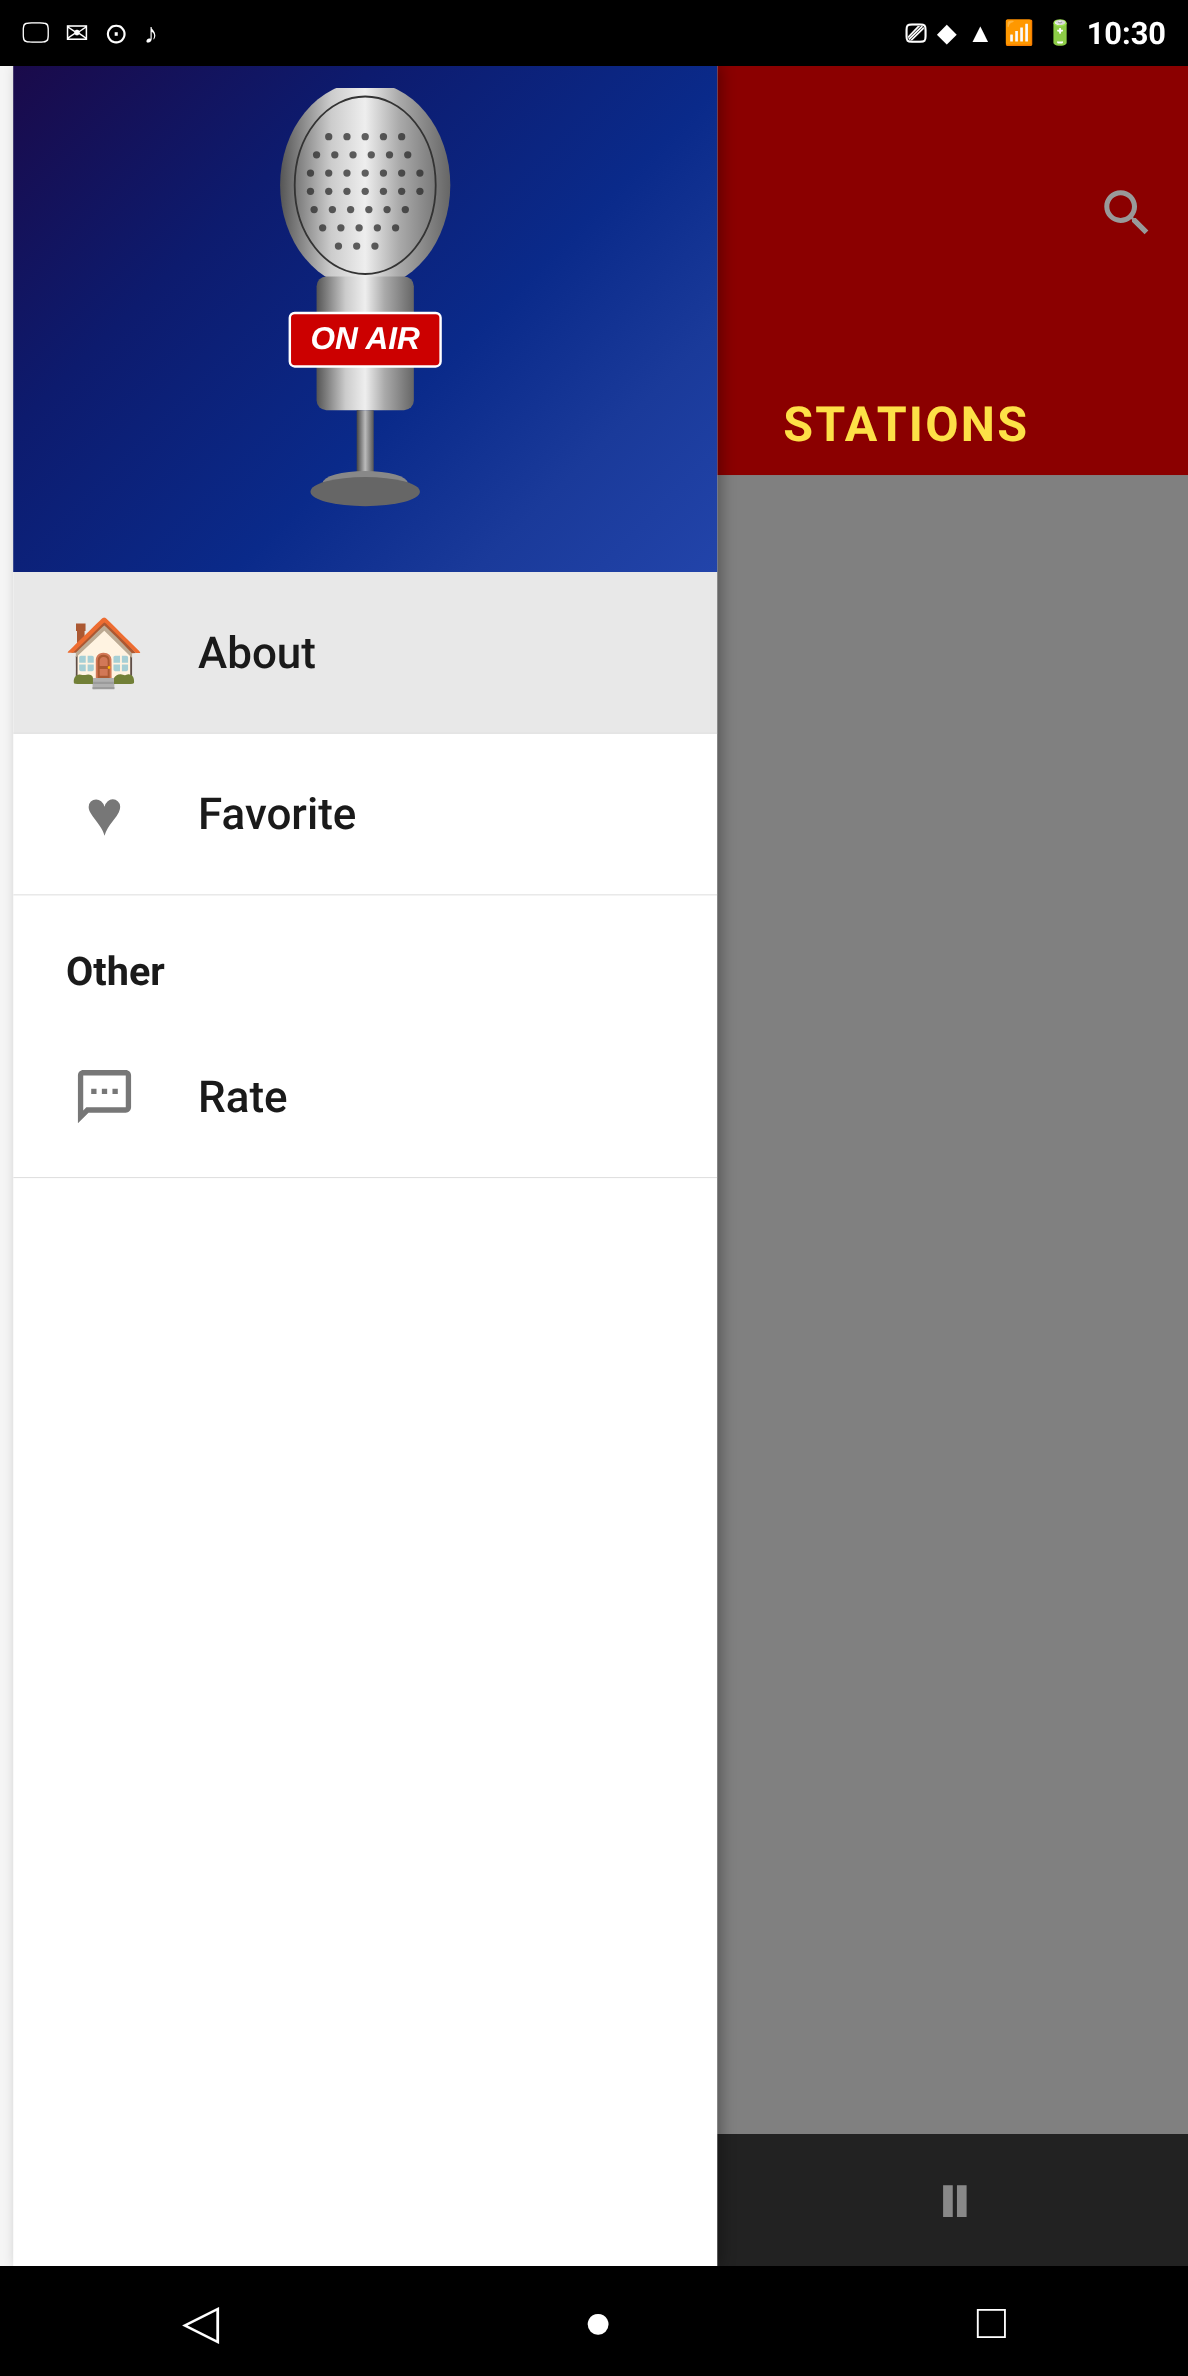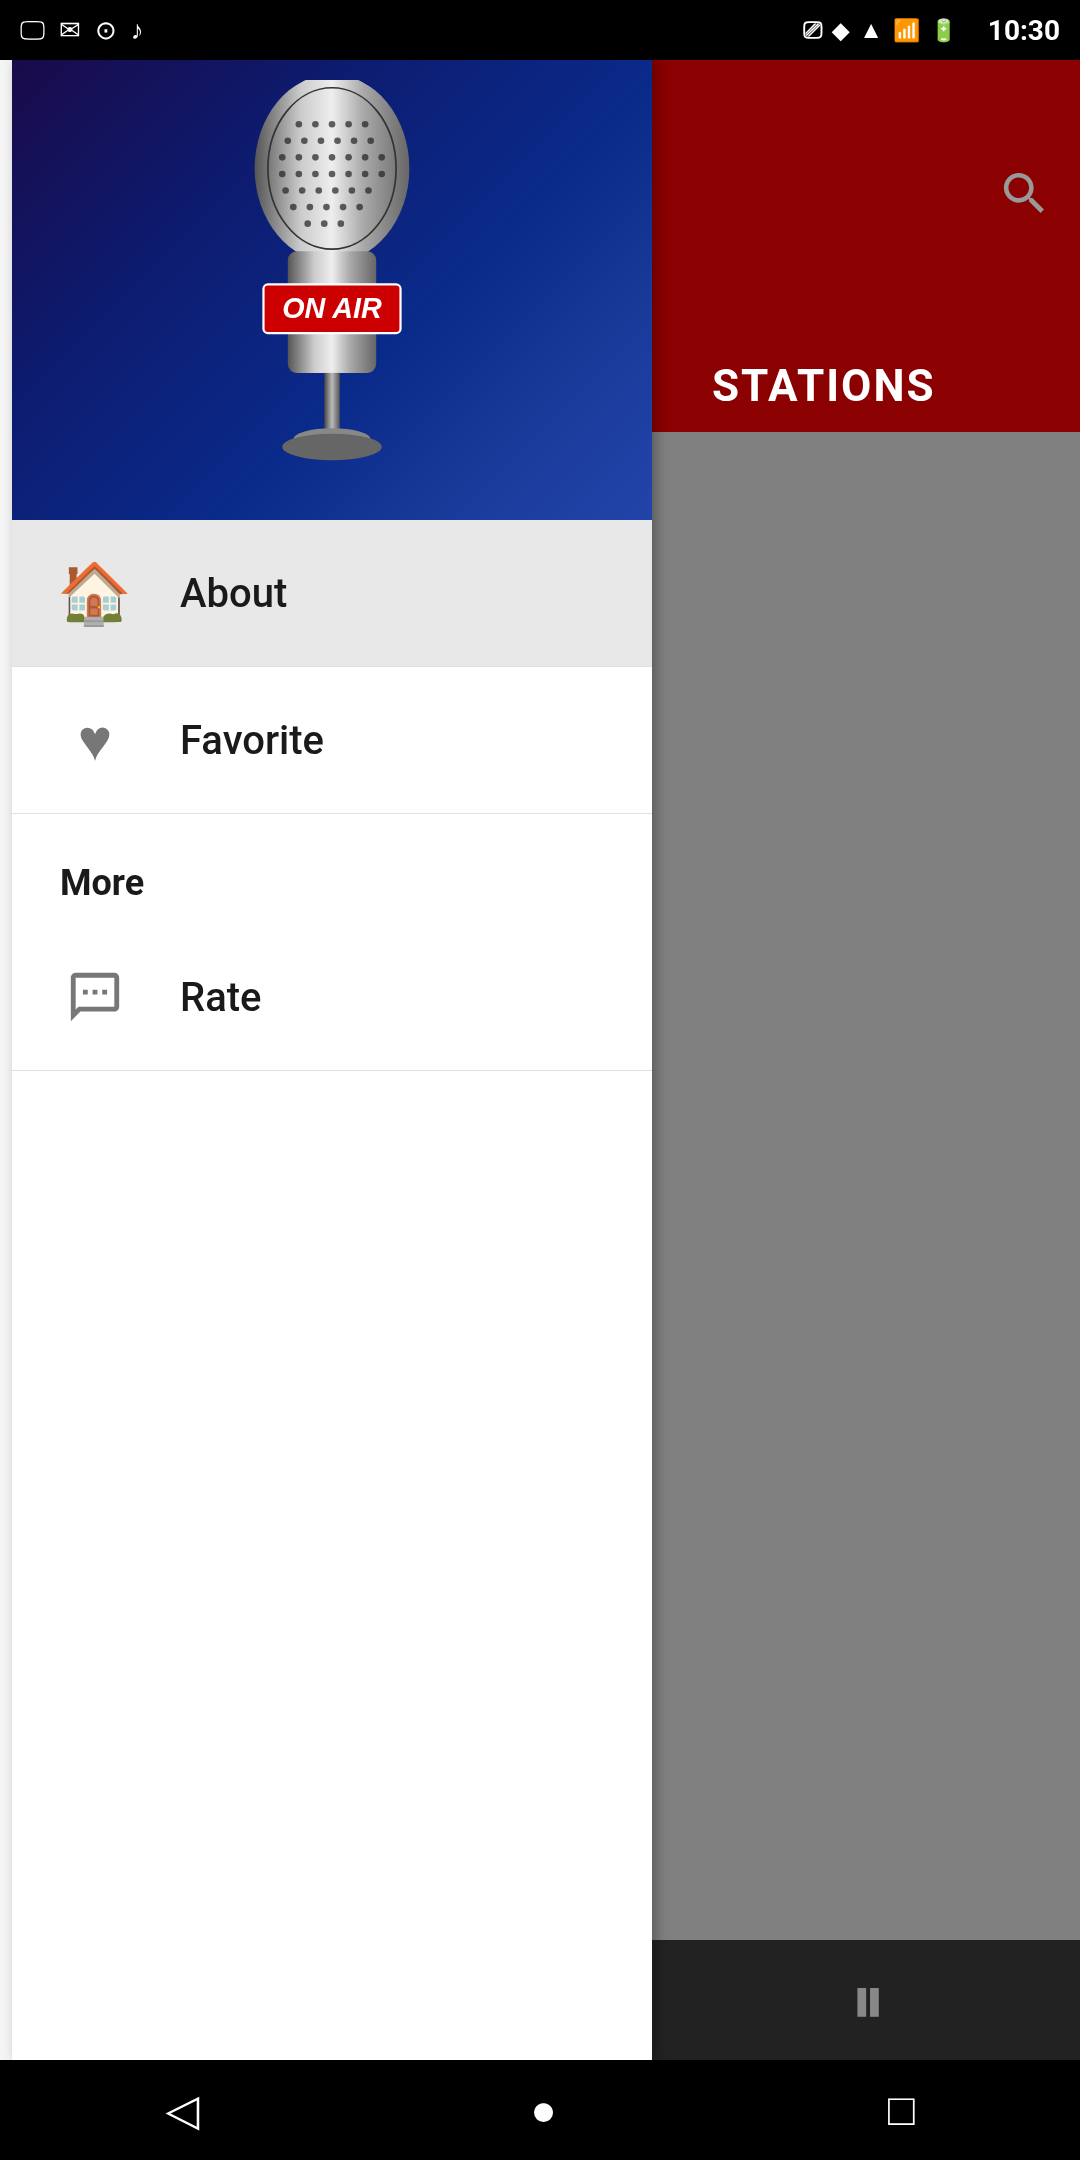--- a/index.html
+++ b/index.html
@@ -156,21 +156,21 @@
       justify-content: flex-end;
       padding-right: 40px;
     }
 
     .right-panel-search {
       color: #ccc;
       font-size: 60px;
     }
 
     .right-panel-title {
-      color: #ffffff;
+      color: #fde047;
       font-size: 44px;
       font-weight: bold;
       padding: 20px 30px;
       letter-spacing: 2px;
     }
 
     .right-panel-content {
       flex: 1;
       background: #808080;
     }
@@ -229,21 +229,21 @@
     <span class="status-icon">✉</span>
     <span class="status-icon">⊙</span>
     <span class="status-icon">♪</span>
   </div>
   <div class="status-bar-right">
     <span style="font-size:24px;">⎚</span>
     <span style="font-size:22px;">◆</span>
     <span style="font-size:24px;">▲</span>
     <span style="font-size:22px;">📶</span>
     <span style="font-size:22px;">🔋</span>
-    <span style="font-size:28px; margin-left:20px;">10:30</span>
+    <span style="font-size:28px; margin-left:0;">10:30</span>
   </div>
 </div>
 
 <div class="main-wrapper">
 
   <div class="drawer">
 
     <div class="hero-image">
       <div class="mic-container">
         <svg class="mic-svg" viewBox="0 0 300 380" xmlns="http://www.w3.org/2000/svg">
@@ -333,21 +333,21 @@
         <span class="menu-item-label">About</span>
       </div>
 
       <div class="menu-item">
         <div class="menu-item-icon">
           <span class="icon-heart">♥</span>
         </div>
         <span class="menu-item-label">Favorite</span>
       </div>
 
-      <div class="section-header">More</div>
+      <div class="section-header">Other</div>
 
       <div class="menu-item">
         <div class="menu-item-icon">
           <svg width="58" height="58" viewBox="0 0 24 24" fill="#777">
             <path d="M20 2H4c-1.1 0-2 .9-2 2v18l4-4h14c1.1 0 2-.9 2-2V4c0-1.1-.9-2-2-2zm0 14H5.17L4 17.17V4h16v12zM9 11H7V9h2v2zm4 0h-2V9h2v2zm4 0h-2V9h2v2z"></path>
           </svg>
         </div>
         <span class="menu-item-label">Rate</span>
       </div>
 

